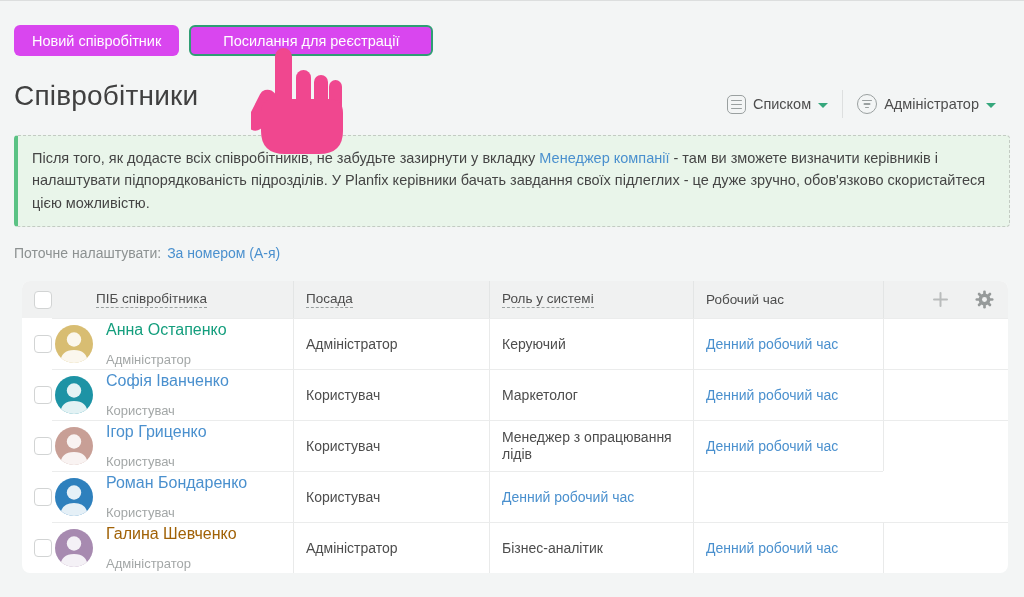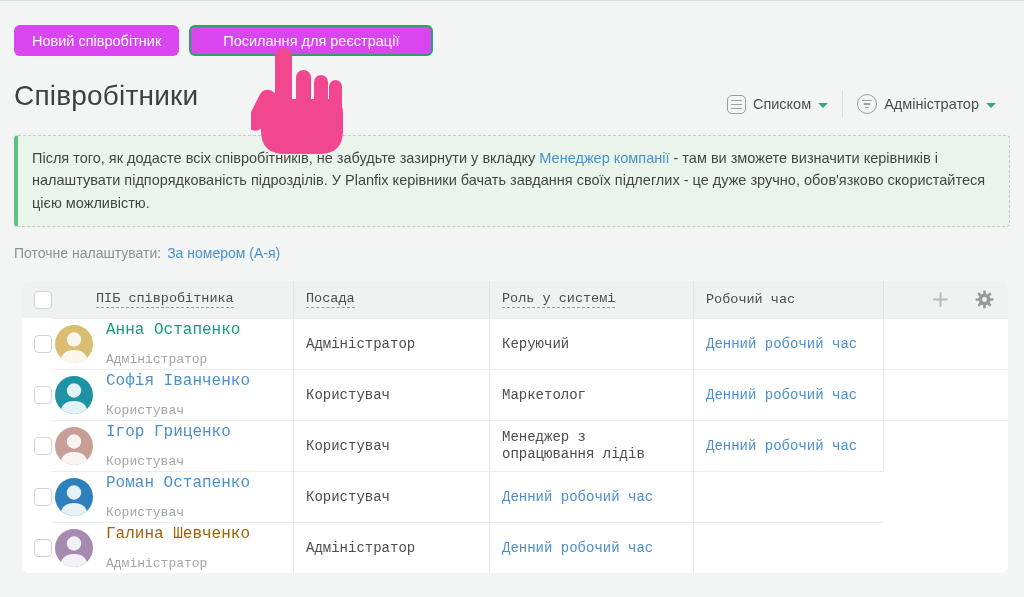--- a/index.html
+++ b/index.html
@@ -58,21 +58,21 @@
   .sorting a { margin-left:6px; font-size:14px; }
 
   
   .table-card {
     margin:20px 0 0 8px;
     width:986px;
     background:#fff;
     border-radius:8px;
     overflow:hidden;
   }
-  .tgrid { display:grid; grid-template-columns:30px 44px 197px 196px 204px 190px auto; align-items:center;font-family:Liberation Mono, monospace; }
+  .tgrid { display:grid; grid-template-columns:30px 44px 197px 196px 204px 190px auto; align-items:center; }
   .thead { background:#f0f1f1; height:37px; }
   .thead .hcell { font-size:13.5px; color:#4d4d4d; height:100%; display:flex; align-items:center; }
   .hlabel { border-bottom:1px dashed #9aa0a0; padding-bottom:1px; cursor:pointer; }
   .hlabel.plain { border-bottom:none; cursor:default; }
   .h-name { grid-column:2 / 4; padding-left:44px; }
   .h-role, .h-pos, .h-time { padding-left:12px; border-left:1px solid #e3e5e5; }
   .h-extra { border-left:1px solid #e3e5e5; height:100%; display:flex; align-items:center; justify-content:flex-end; gap:26px; padding-right:14px; }
   .h-check { display:flex; justify-content:center; padding-left:12px; }
 
   .checkbox { width:18px; height:18px; background:#fff; border:1px solid #d2d4d4; border-radius:4px; display:inline-block; cursor:pointer; }
@@ -279,21 +279,21 @@
       <span class="avatar" style="background: rgb(46, 128, 189);">
         <svg width="38" height="38" viewBox="0 0 38 38">
           <g fill="rgba(255,255,255,0.88)">
             <circle cx="19" cy="14.5" r="7.2"></circle>
             <path d="M5 38 q1 -13 14 -13 q13 0 14 13 z"></path>
           </g>
         </svg>
       </span>
     </div>
     <div class="cell c-name">
-      <a class="name-link" style="color: rgb(74, 144, 206);">Роман Остапенко</a>
+      <a class="name-link" style="color: rgb(74, 144, 206);">Роман Бондаренко</a>
       <span class="sub-label">Користувач</span>
     </div>
     <div class="cell c-role">Користувач</div>
     <div class="cell c-time">
             <a class="blue schedule-link">Денний робочий час</a>
           </div>
     <div class="cell c-extra"></div>
   </div>
 
   <div class="tgrid trow">
@@ -308,20 +308,21 @@
             <path d="M5 38 q1 -13 14 -13 q13 0 14 13 z"></path>
           </g>
         </svg>
       </span>
     </div>
     <div class="cell c-name">
       <a class="name-link" style="color: #a16207;">Галина Шевченко</a>
       <span class="sub-label">Адміністратор</span>
     </div>
     <div class="cell c-role">Адміністратор</div>
+    <div class="cell c-pos">Бізнес-аналітик</div>
     <div class="cell c-time">
             <a class="blue schedule-link">Денний робочий час</a>
           </div>
     <div class="cell c-extra"></div>
   </div>
 </div>
   </div>
 
 </div>
 

